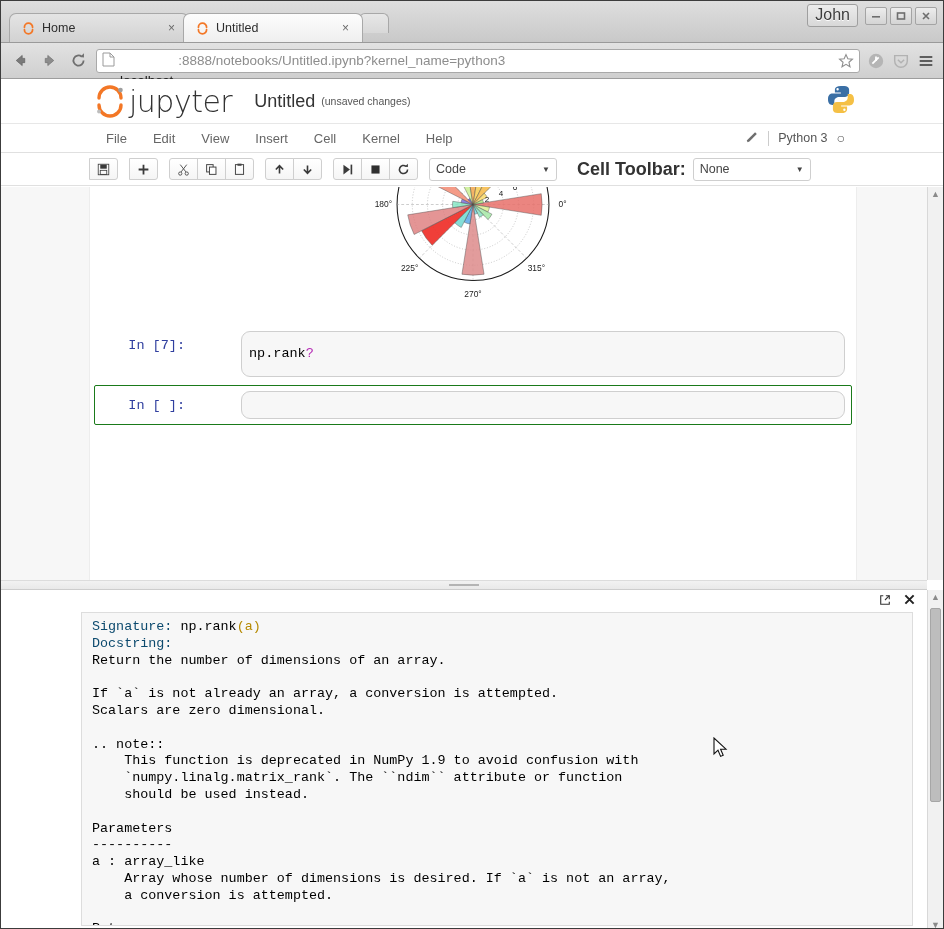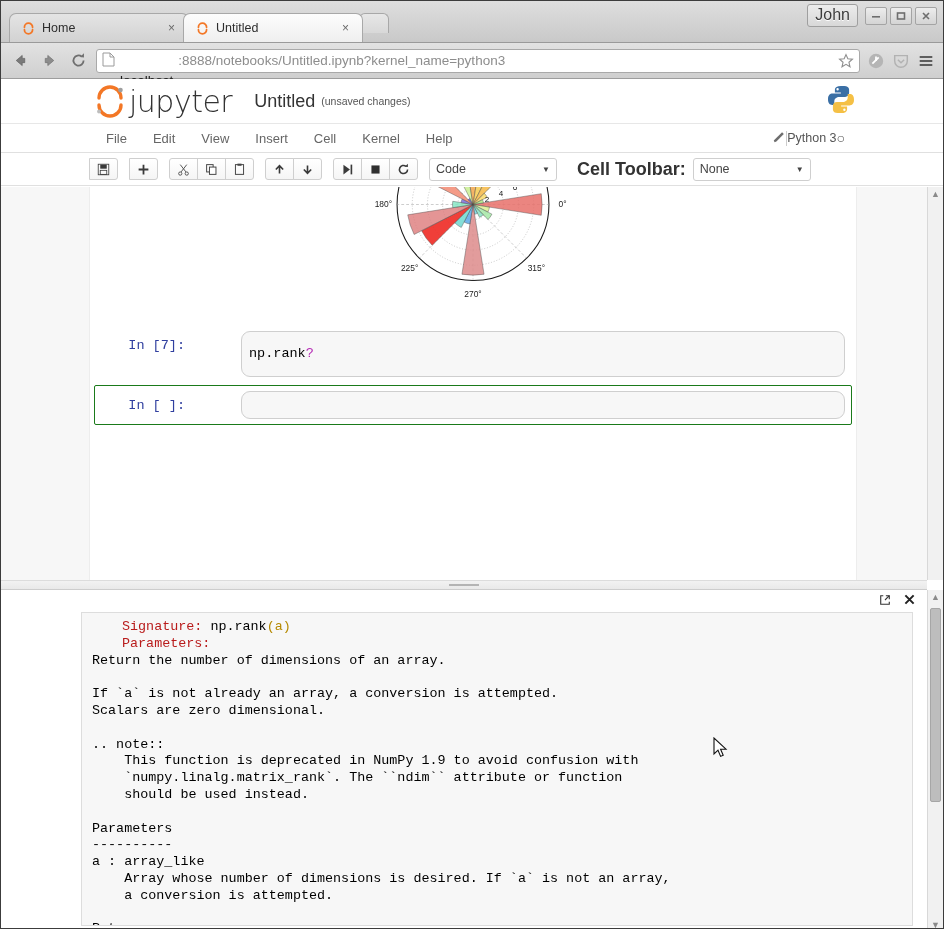--- a/index.html
+++ b/index.html
@@ -126,21 +126,21 @@
     height: 29px;
     background: #fff;
     border-bottom: 1px solid #e0e0e0;
     display: flex; align-items: center;
     padding-left: 92px;
     position: relative;
   }
   .menuitem { font-size: 13px; color: #666; padding: 4px 13px; }
   .kernel-box {
     position: absolute; right: 88px; top: 0; height: 28px;
-    display: flex; align-items: center; 
+    display: flex; align-items: center; gap: 9px;
     padding: 0 10px;
     font-size: 12.5px; color: #555;
   }
   .kernel-sep { width:1px; height:15px; background:#ccc; }
 
   
   #jp-toolbar {
     height: 33px;
     background: #fff;
     border-bottom: 1px solid #e0e0e0;
@@ -250,21 +250,21 @@
     background: #f7f7f7;
     border: 1px solid #ddd;
     padding: 6px 10px;
     font-family: "Liberation Mono", monospace;
     font-size: 13.4px;
     line-height: 16.8px;
     color: #000;
     white-space: pre;
     overflow: hidden;
   }
-  .dk-head { color: #b91c1c; margin-left: 30px; }
+  .dk-head { color: #0c4a6e; }
   .dk-paren { color: #b58900; }
 
   
   .vscroll {
     position: absolute; right: 0; width: 16px;
     background: #f1f1f1;
     border-left: 1px solid #d8d8d8;
   }
   .vscroll .arrow {
     height: 14px; display:flex; align-items:center; justify-content:center;
@@ -593,21 +593,21 @@
               <path d="M12 2 L7 7" stroke="#333" stroke-width="1.3"></path>
             </svg>
         </span>
         <span>
           <svg width="11" height="11" viewBox="0 0 12 12">
               <path d="M1.5 1.5 L10.5 10.5 M10.5 1.5 L1.5 10.5" stroke="#222" stroke-width="2.2"></path>
             </svg>
         </span>
       </div>
       <div id="pager-body"><span class="dk-head">Signature:</span><span> np.rank</span><span class="dk-paren">(a)</span>
-<span class="dk-head">Parameters:</span>
+<span class="dk-head">Docstring:</span>
 <span>Return the number of dimensions of an array.
 
 If `a` is not already an array, a conversion is attempted.
 Scalars are zero dimensional.
 
 .. note::
     This function is deprecated in NumPy 1.9 to avoid confusion with
     `numpy.linalg.matrix_rank`. The ``ndim`` attribute or function
     should be used instead.
 

